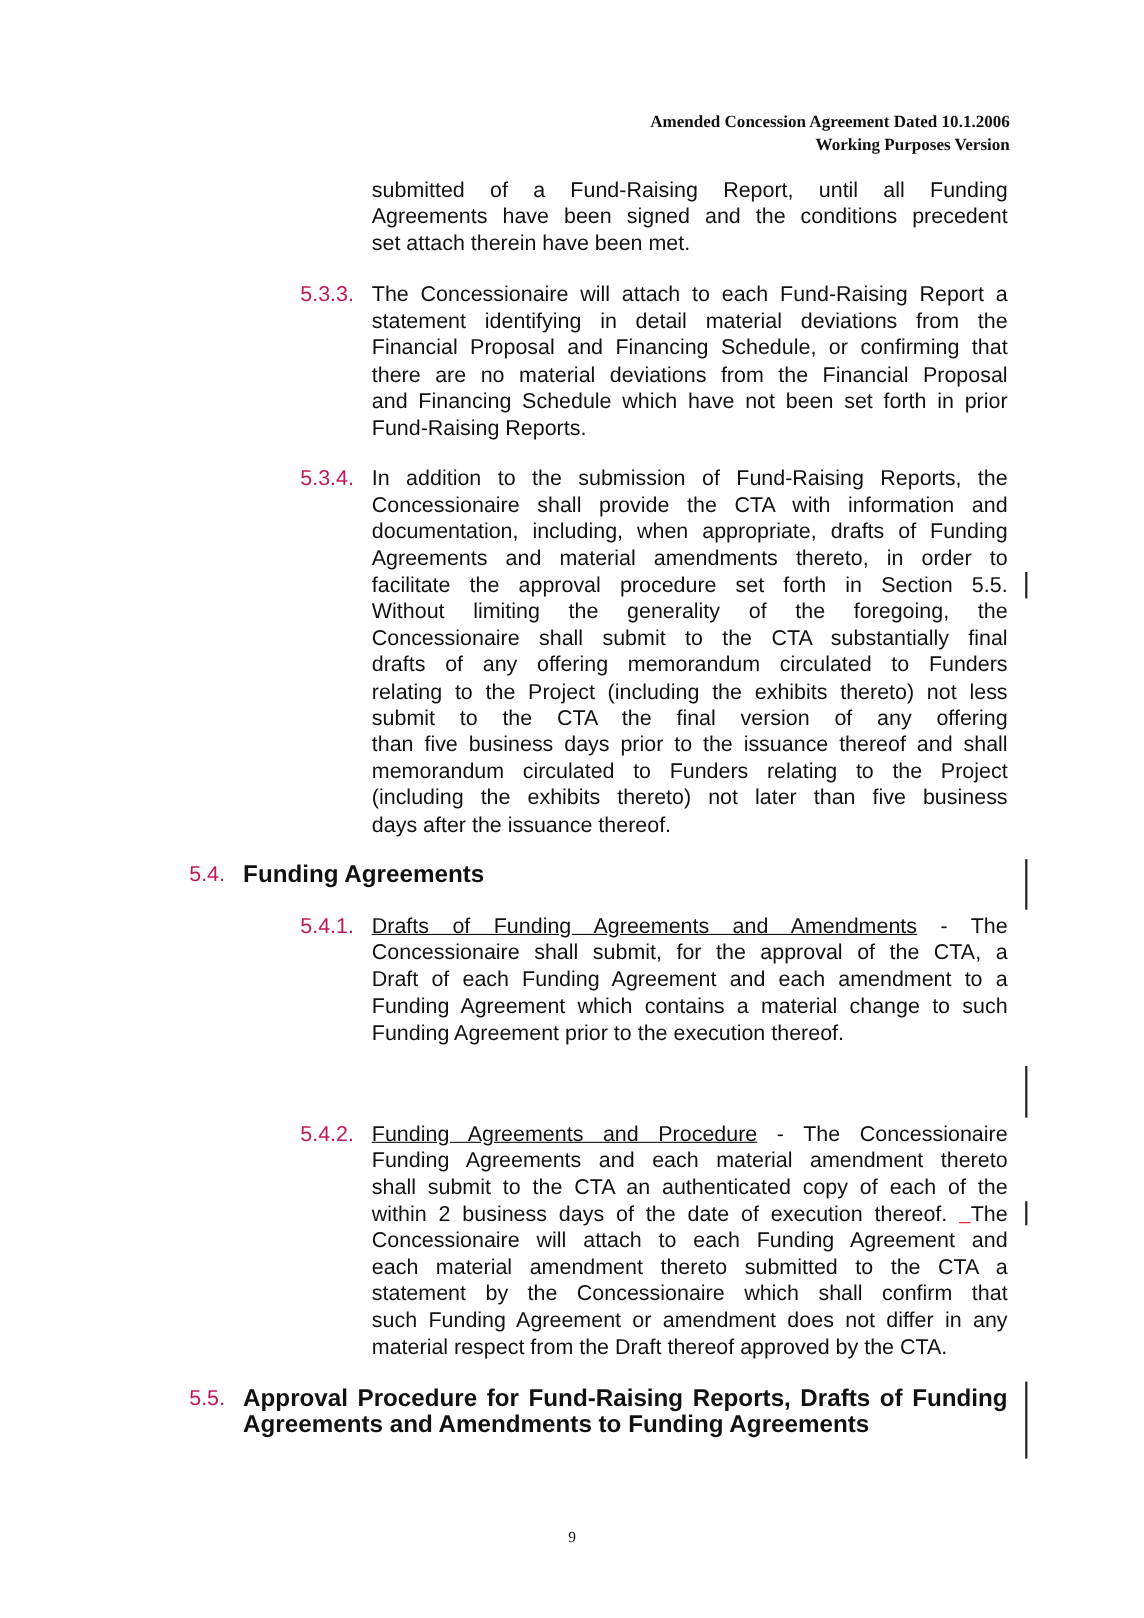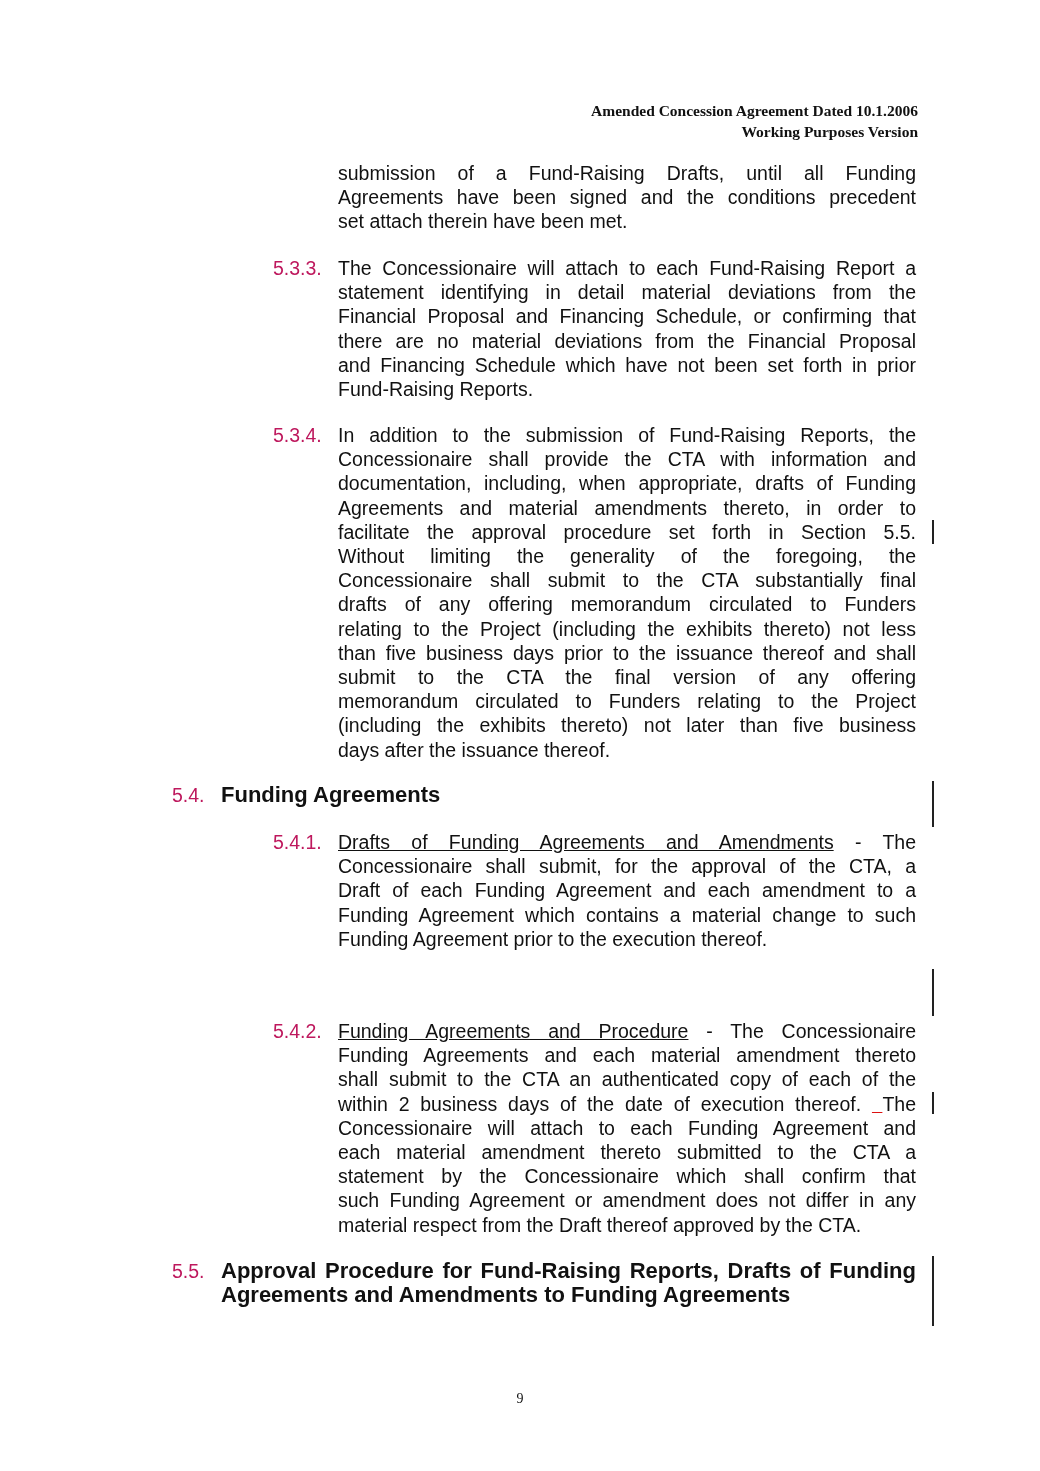--- a/index.html
+++ b/index.html
@@ -23,21 +23,21 @@
 <body>
 
 <div class="page">
 
   <div class="header">
     <div>Amended Concession Agreement Dated 10.1.2006</div>
     <div>Working Purposes Version</div>
   </div>
 
   <div class="para body-text" style="top:137px;">
-    <span class="line">submission of a Fund-Raising Drafts, until all Funding</span>
+    <span class="line">submitted of a Fund-Raising Report, until all Funding</span>
     <span class="line">Agreements have been signed and the conditions precedent</span>
     <span class="line last">set attach therein have been met.</span>
   </div>
 
   <div class="num" style="left:273px; top:232px;">5.3.3.</div>
   <div class="para body-text" style="top:232px;">
     <span class="line">The Concessionaire will attach to each Fund-Raising Report a</span>
     <span class="line">statement identifying in detail material deviations from the</span>
     <span class="line">Financial Proposal and Financing Schedule, or confirming that</span>
     <span class="line">there are no material deviations from the Financial Proposal</span>
@@ -49,22 +49,22 @@
   <div class="para body-text" style="top:399px;">
     <span class="line">In addition to the submission of Fund-Raising Reports, the</span>
     <span class="line">Concessionaire shall provide the CTA with information and</span>
     <span class="line">documentation, including, when appropriate, drafts of Funding</span>
     <span class="line">Agreements and material amendments thereto, in order to</span>
     <span class="line">facilitate the approval procedure set forth in Section 5.5.</span>
     <span class="line">Without limiting the generality of the foregoing, the</span>
     <span class="line">Concessionaire shall submit to the CTA substantially final</span>
     <span class="line">drafts of any offering memorandum circulated to Funders</span>
     <span class="line">relating to the Project (including the exhibits thereto) not less</span>
+    <span class="line">submit to the CTA the final version of any offering</span>
     <span class="line">than five business days prior to the issuance thereof and shall</span>
-    <span class="line">submit to the CTA the final version of any offering</span>
     <span class="line">memorandum circulated to Funders relating to the Project</span>
     <span class="line">(including the exhibits thereto) not later than five business</span>
     <span class="line last">days after the issuance thereof.</span>
   </div>
 
   <div class="num" style="left:172px; top:759px;">5.4.</div>
   <div class="heading" style="left:221px; top:759px;">Funding Agreements</div>
 
   <div class="num" style="left:273px; top:806px;">5.4.1.</div>
   <div class="para body-text" style="top:806px;">

